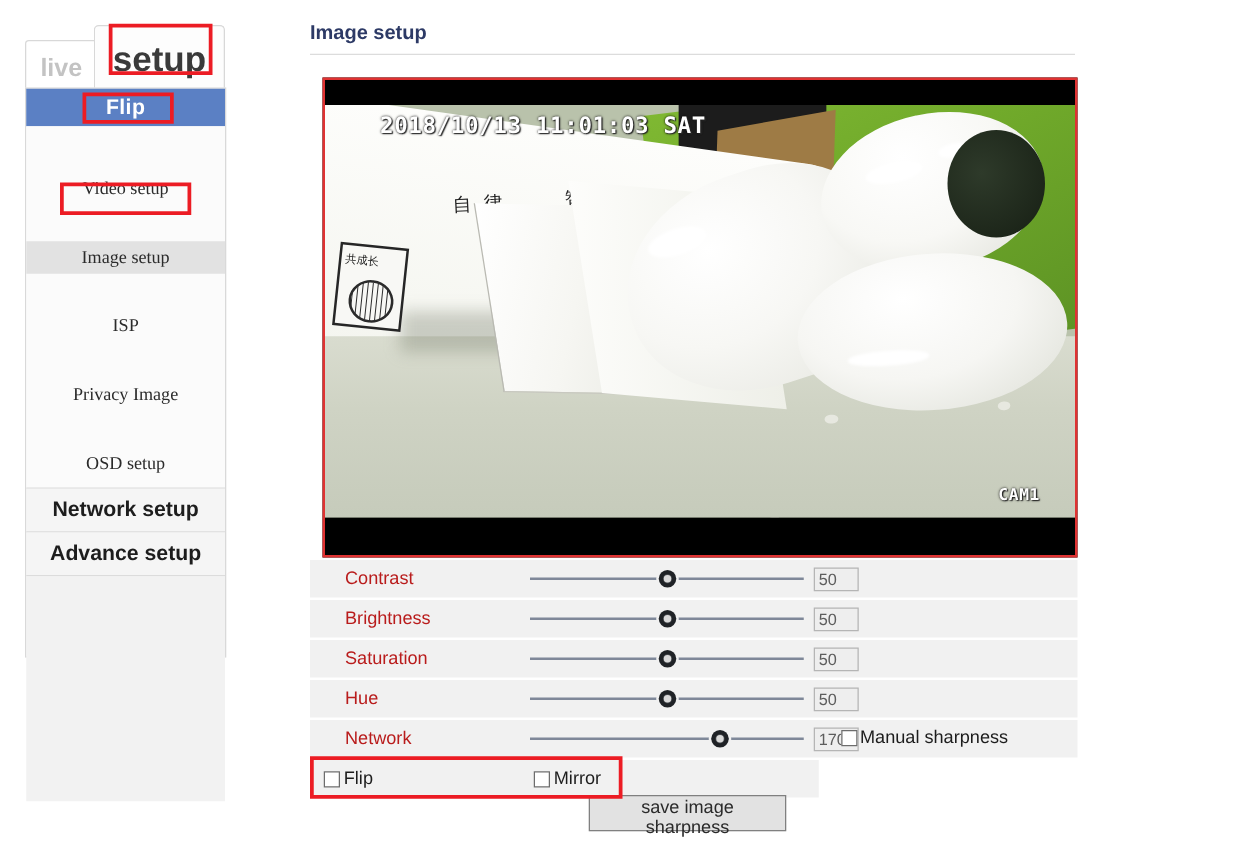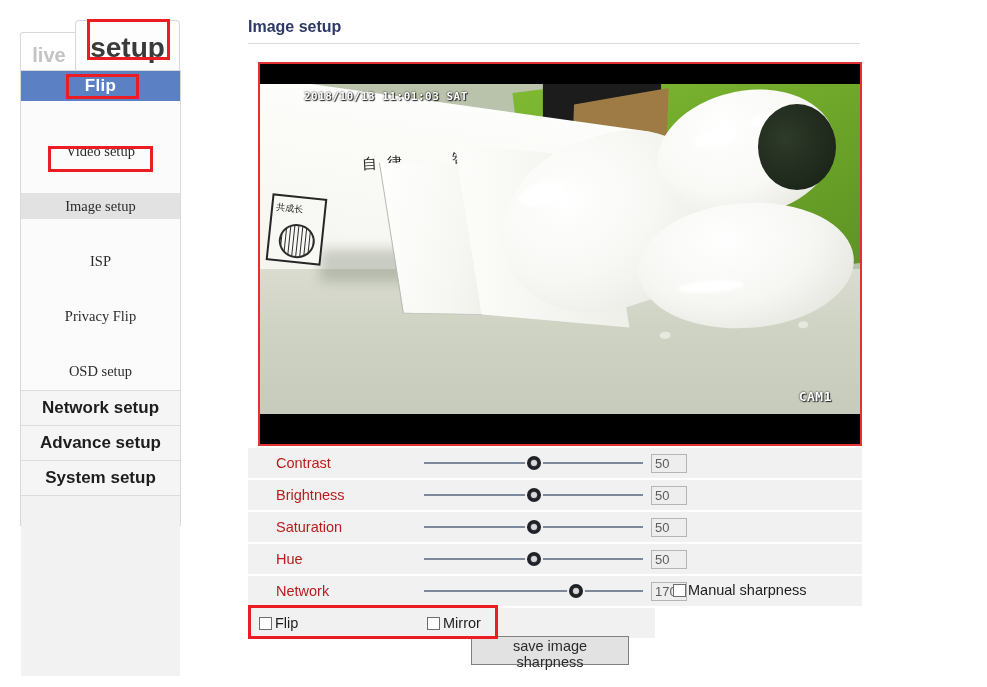--- a/index.html
+++ b/index.html
@@ -327,21 +327,21 @@
     background: rgba(255,255,255,0.96);
     border-radius: 50%;
     filter: blur(1px);
   }
   #video-osd-time {
     position: absolute;
     left: 44px;
     top: 26px;
     color: #ffffff;
     font-family: "DejaVu Sans Mono", monospace;
-    font-size: 11px;
+    font-size: 18px;
     font-weight: bold;
     letter-spacing: 0.5px;
     text-shadow: 0 0 2px #000, 1px 1px 1px #333;
     z-index: 30;
   }
   #video-osd-cam {
     position: absolute;
     right: 28px;
     bottom: 40px;
     color: #ffffff;
@@ -505,26 +505,25 @@
   <div class="tab" id="tab-live">live</div>
   <div class="tab" id="tab-setup">setup</div>
 </div>
 
 <div id="sidebar">
   <div id="media-header">Flip</div>
   <div id="media-submenu">
     <div class="submenu-item">Video setup</div>
     <div class="submenu-item selected">Image setup</div>
     <div class="submenu-item">ISP</div>
-    <div class="submenu-item">Privacy Flip</div>
+    <div class="submenu-item">Privacy Image</div>
     <div class="submenu-item">OSD setup</div>
   </div>
   <div class="section-header">Network setup</div>
   <div class="section-header">Advance setup</div>
-  <div class="section-header">System setup</div>
   <div id="sidebar-filler"></div>
 </div>
 
 <div id="content">
   <div id="page-title">Image setup</div>
 </div>
 
 <div id="video-wrap">
   <div id="video-frame">
     <div id="video-pic">

